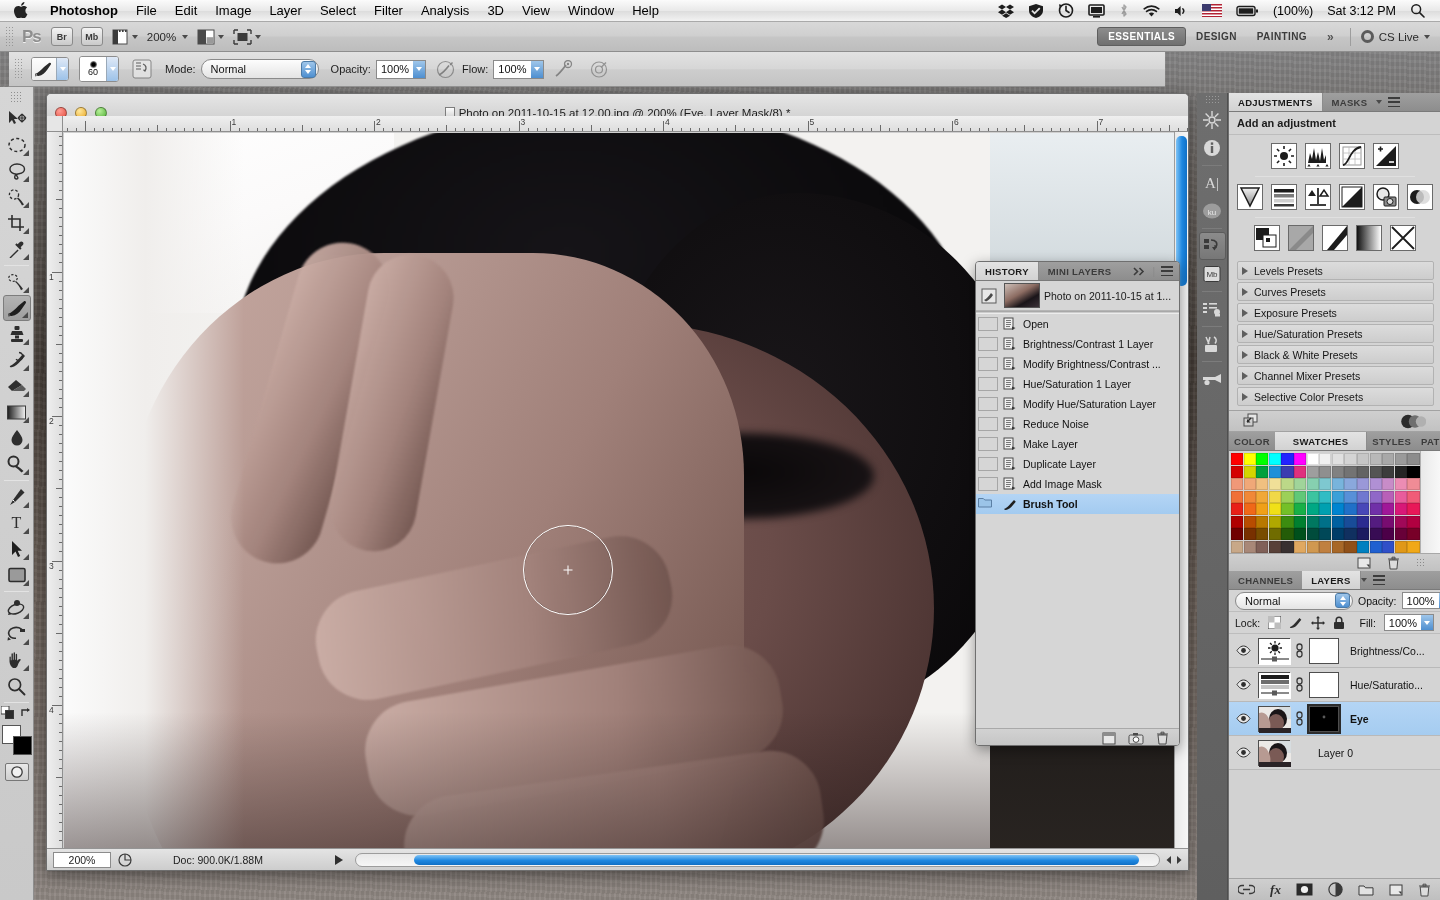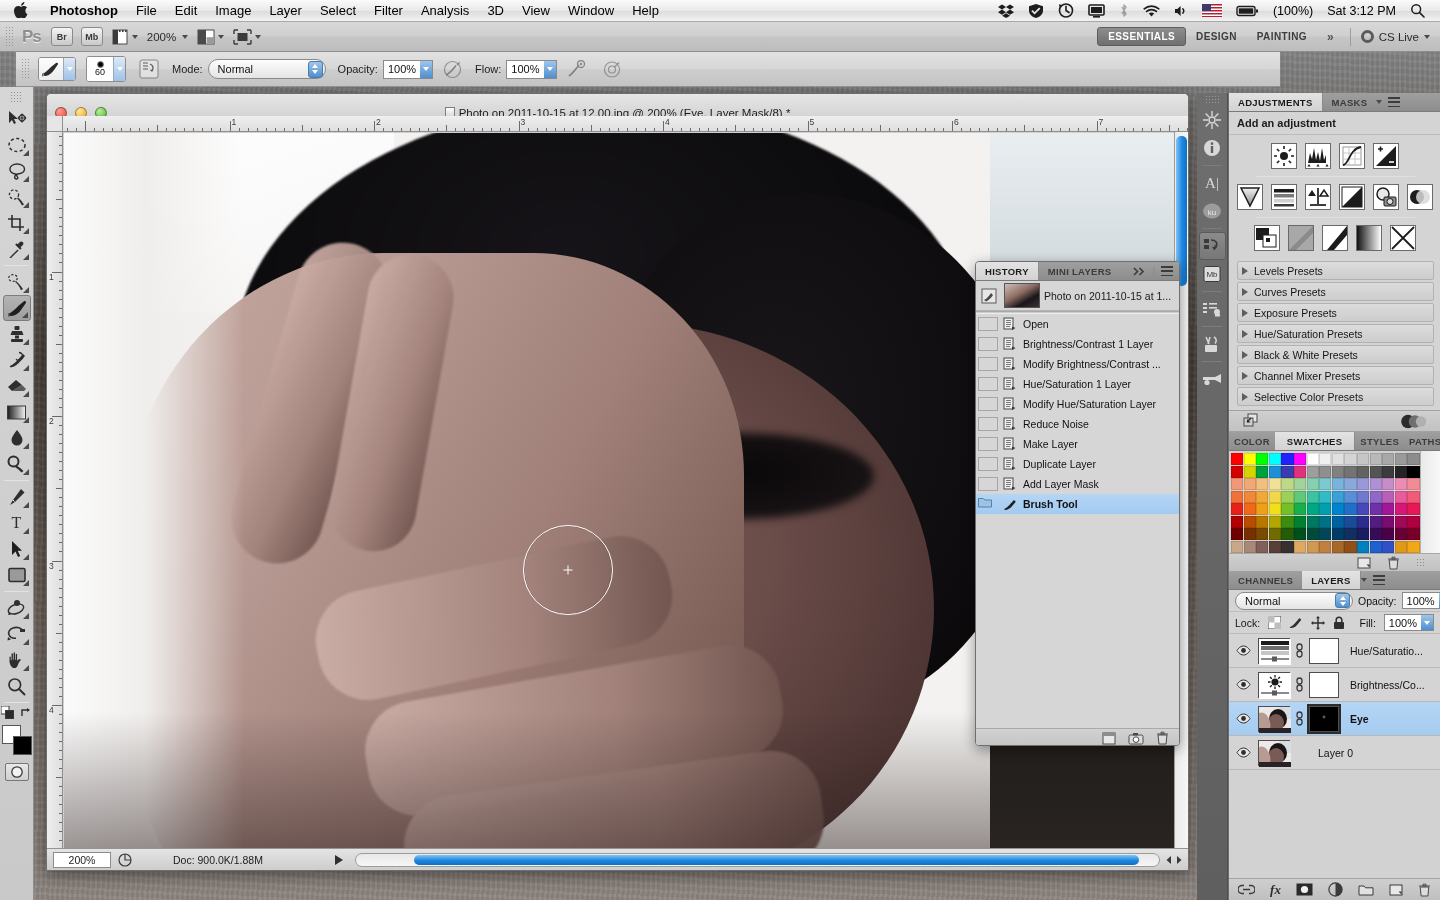--- a/index.html
+++ b/index.html
@@ -70,21 +70,21 @@
            display:flex;align-items:center; }
   .wsbtn.active { background:linear-gradient(180deg,#8d8d8d,#6f6f6f); color:#fff; border-radius:3px;
                   border:1px solid #5e5e5e; }
   .chevs { color:#555; font-size:12px; padding:0 10px; font-weight:bold;}
   .vsep { width:1px;height:18px;background:#9d9d9d;margin:0 6px; }
   .cslive { display:flex;align-items:center;gap:5px;font-size:11.5px;color:#2b2b2b;padding-left:4px;}
   .cs-ring{width:13px;height:13px;border-radius:50%;border:3px solid #5b5b5b;}
 
   
   .optbar {
-    position:absolute; left:16px; top:52px; width:1264px; height:35px;
+    position:absolute; left:9px; top:52px; width:1156px; height:35px;
     background:linear-gradient(180deg,#e2e2e2 0%,#d6d6d6 50%,#cdcdcd 52%,#c4c4c4 100%);
     border-bottom:1px solid #919191;
     display:flex; align-items:center; z-index:40;
   }
   .brushpick{
     width:38px;height:24px;border:1px solid #8d8d8d;border-radius:3px;display:flex;align-items:stretch;
     background:#fff; margin-left:4px; overflow:hidden;
   }
   .brushpick .sw{flex:1;display:flex;align-items:center;justify-content:center;background:linear-gradient(180deg,#fdfdfd,#ececec);}
   .brushpick .ar{width:12px;background:linear-gradient(180deg,#dfe9f7,#9dc2e8);display:flex;align-items:center;justify-content:center;border-left:1px solid #9aa9b8;}
@@ -508,21 +508,21 @@
         </span>
     </div>
     <div class="ic-btn">
       <svg width="19" height="19" viewBox="0 0 19 19">
           <circle cx="9.5" cy="9.5" r="8" fill="none" stroke="#777" stroke-width="1.2"></circle>
           <path d="M3 15c3-1.5 7-5.5 10-9.5" stroke="#666" stroke-width="1.6" fill="none"></path>
           <path d="M13.6 4.4 16 2l1 1-2.4 2.4z" fill="#666"></path>
         </svg>
     </div>
 
-    <div class="optlabel" style="margin-left:12px;">Flow:</div>
+    <div class="optlabel" style="margin-left:6px;">Flow:</div>
     <div class="numfield">
       <span class="v">100%</span>
       <span class="ar">
           <span class="ar-wh"></span>
         </span>
     </div>
     <div class="ic-btn">
       <svg width="20" height="19" viewBox="0 0 20 19">
           <path d="M3 16c3-2 7-7 10-11" stroke="#6a6a6a" stroke-width="1.8" fill="none"></path>
           <circle cx="15" cy="4" r="3.5" fill="none" stroke="#6a6a6a" stroke-width="1.3"></circle>
@@ -1159,21 +1159,21 @@
             <span class="chk"></span>
             <span class="hic">
               <svg width="14" height="14" viewBox="0 0 14 14">
                 <rect x="1" y="1" width="9" height="11" fill="#f0f0f0" stroke="#4a4a4a"></rect>
                 <g stroke="#6a6a6a" stroke-width=".9">
                   <path d="M3 3.5h5M3 5.5h5M3 7.5h5M3 9.5h4"></path>
                 </g>
                 <path d="M9 9.5 12.5 11 9 13z" fill="#3a3a3a"></path>
               </svg>
             </span>
-            <span>Add Layer Mask</span>
+            <span>Add Image Mask</span>
           </div>
           <div class="hrow sel">
             <span class="chk">
               <svg width="14" height="11" viewBox="0 0 14 11">
                 <path d="M.5 10V1.5h4.8L6.8 3H13.5V10z" fill="#9bc4e8" stroke="#5b7fa4"></path>
               </svg>
             </span>
             <span class="hic">
               <svg width="14" height="13" viewBox="0 0 14 13">
                 <path d="M1 11c2.2-.9 4.6-3 6.5-5.3L11 2l1.8 1.8-3.2 3.7C7.6 9.9 5.4 11.4 3 11.9c-1.3.2-1.8-.4-2-.9z" fill="#1f1f1f"></path>
@@ -1469,21 +1469,21 @@
         <svg width="26" height="15" viewBox="0 0 26 15">
             <circle cx="8" cy="7.5" r="6.8" fill="#2b2b2b"></circle>
             <circle cx="15" cy="7.5" r="6.2" fill="#6f6f6f"></circle>
             <circle cx="21" cy="7.5" r="5.2" fill="#b0b0b0"></circle>
           </svg>
       </span>
     </div>
 
     <div class="panel-hdr">
       <div class="tab" style="padding:0 5px;">COLOR</div>
-      <div class="tab active" style="padding:0 12px;">SWATCHES</div>
+      <div class="tab active" style="padding:0 18px;">SWATCHES</div>
       <div class="tab" style="padding:0 5px;">STYLES</div>
       <div class="tab" style="padding:0 5px;">PATHS</div>
       <div class="spacer"></div>
       <div class="tab-ic">
         <span class="tri"></span>
 
       </div>
     </div>
     <div style="background:#d0d0d0;display:flex;">
       <div class="swatch-grid" id="swatchGrid">
@@ -1694,62 +1694,62 @@
         <div class="layer-row">
           <span class="eye">
             <svg width="15" height="11" viewBox="0 0 15 11">
               <path d="M7.5 1C3.5 1 1 5.5 1 5.5S3.5 10 7.5 10 14 5.5 14 5.5 11.5 1 7.5 1z" fill="#e8e8e8" stroke="#2e2e2e"></path>
               <circle cx="7.5" cy="5.5" r="2.4" fill="#2e2e2e"></circle>
             </svg>
           </span>
           <span class="lthumb">
             <svg width="32" height="26" viewBox="0 0 32 26">
               <rect width="32" height="26" fill="#fff"></rect>
-              <rect x="2" y="2" width="28" height="4" fill="#1c1c1c"></rect>
-              <rect x="2" y="7" width="28" height="4" fill="#6e6e6e"></rect>
-              <rect x="2" y="12" width="28" height="4" fill="#c5c5c5"></rect>
-              <rect x="2" y="19" width="28" height="2" fill="#8a8a8a"></rect>
-              <rect x="13" y="17.5" width="5" height="5" fill="#5a5a5a"></rect>
-            </svg>
-          </span>
-          <span>
-            <svg width="9" height="20" viewBox="0 0 9 20">
-              <rect x="2" y="3" width="5" height="6" rx="2.5" fill="none" stroke="#3a3a3a" stroke-width="1.3"></rect>
-              <rect x="2" y="10" width="5" height="6" rx="2.5" fill="none" stroke="#3a3a3a" stroke-width="1.3"></rect>
-            </svg>
-          </span>
-          <span class="lmask" style="background: rgb(255, 255, 255);"></span>
-          <span class="lname" style="margin-left: 6px;">Hue/Saturatio...</span>
-        </div>
-        <div class="layer-row">
-          <span class="eye">
-            <svg width="15" height="11" viewBox="0 0 15 11">
-              <path d="M7.5 1C3.5 1 1 5.5 1 5.5S3.5 10 7.5 10 14 5.5 14 5.5 11.5 1 7.5 1z" fill="#e8e8e8" stroke="#2e2e2e"></path>
-              <circle cx="7.5" cy="5.5" r="2.4" fill="#2e2e2e"></circle>
-            </svg>
-          </span>
-          <span class="lthumb">
-            <svg width="32" height="26" viewBox="0 0 32 26">
-              <rect width="32" height="26" fill="#fff"></rect>
               <circle cx="16" cy="9" r="3.6" fill="#1c1c1c"></circle>
               <g stroke="#1c1c1c" stroke-width="1.3">
                 <path d="M16 2v2.5M16 13.5V16M9 9h2.5M20.5 9H23M11 4l1.8 1.8M19.2 12.2 21 14M21 4l-1.8 1.8M12.8 12.2 11 14"></path>
               </g>
               <rect x="2" y="19" width="28" height="2" fill="#8a8a8a"></rect>
               <rect x="13" y="17.5" width="5" height="5" fill="#5a5a5a"></rect>
             </svg>
           </span>
           <span>
             <svg width="9" height="20" viewBox="0 0 9 20">
               <rect x="2" y="3" width="5" height="6" rx="2.5" fill="none" stroke="#3a3a3a" stroke-width="1.3"></rect>
               <rect x="2" y="10" width="5" height="6" rx="2.5" fill="none" stroke="#3a3a3a" stroke-width="1.3"></rect>
             </svg>
           </span>
           <span class="lmask" style="background: rgb(255, 255, 255);"></span>
           <span class="lname" style="margin-left: 6px;">Brightness/Co...</span>
+        </div>
+        <div class="layer-row">
+          <span class="eye">
+            <svg width="15" height="11" viewBox="0 0 15 11">
+              <path d="M7.5 1C3.5 1 1 5.5 1 5.5S3.5 10 7.5 10 14 5.5 14 5.5 11.5 1 7.5 1z" fill="#e8e8e8" stroke="#2e2e2e"></path>
+              <circle cx="7.5" cy="5.5" r="2.4" fill="#2e2e2e"></circle>
+            </svg>
+          </span>
+          <span class="lthumb">
+            <svg width="32" height="26" viewBox="0 0 32 26">
+              <rect width="32" height="26" fill="#fff"></rect>
+              <rect x="2" y="2" width="28" height="4" fill="#1c1c1c"></rect>
+              <rect x="2" y="7" width="28" height="4" fill="#6e6e6e"></rect>
+              <rect x="2" y="12" width="28" height="4" fill="#c5c5c5"></rect>
+              <rect x="2" y="19" width="28" height="2" fill="#8a8a8a"></rect>
+              <rect x="13" y="17.5" width="5" height="5" fill="#5a5a5a"></rect>
+            </svg>
+          </span>
+          <span>
+            <svg width="9" height="20" viewBox="0 0 9 20">
+              <rect x="2" y="3" width="5" height="6" rx="2.5" fill="none" stroke="#3a3a3a" stroke-width="1.3"></rect>
+              <rect x="2" y="10" width="5" height="6" rx="2.5" fill="none" stroke="#3a3a3a" stroke-width="1.3"></rect>
+            </svg>
+          </span>
+          <span class="lmask" style="background: rgb(255, 255, 255);"></span>
+          <span class="lname" style="margin-left: 6px;">Hue/Saturatio...</span>
         </div>
         <div class="layer-row sel">
           <span class="eye">
             <svg width="15" height="11" viewBox="0 0 15 11">
               <path d="M7.5 1C3.5 1 1 5.5 1 5.5S3.5 10 7.5 10 14 5.5 14 5.5 11.5 1 7.5 1z" fill="#e8e8e8" stroke="#2e2e2e"></path>
               <circle cx="7.5" cy="5.5" r="2.4" fill="#2e2e2e"></circle>
             </svg>
           </span>
           <span class="lthumb">
             <svg width="32" height="26" viewBox="0 0 32 26">

